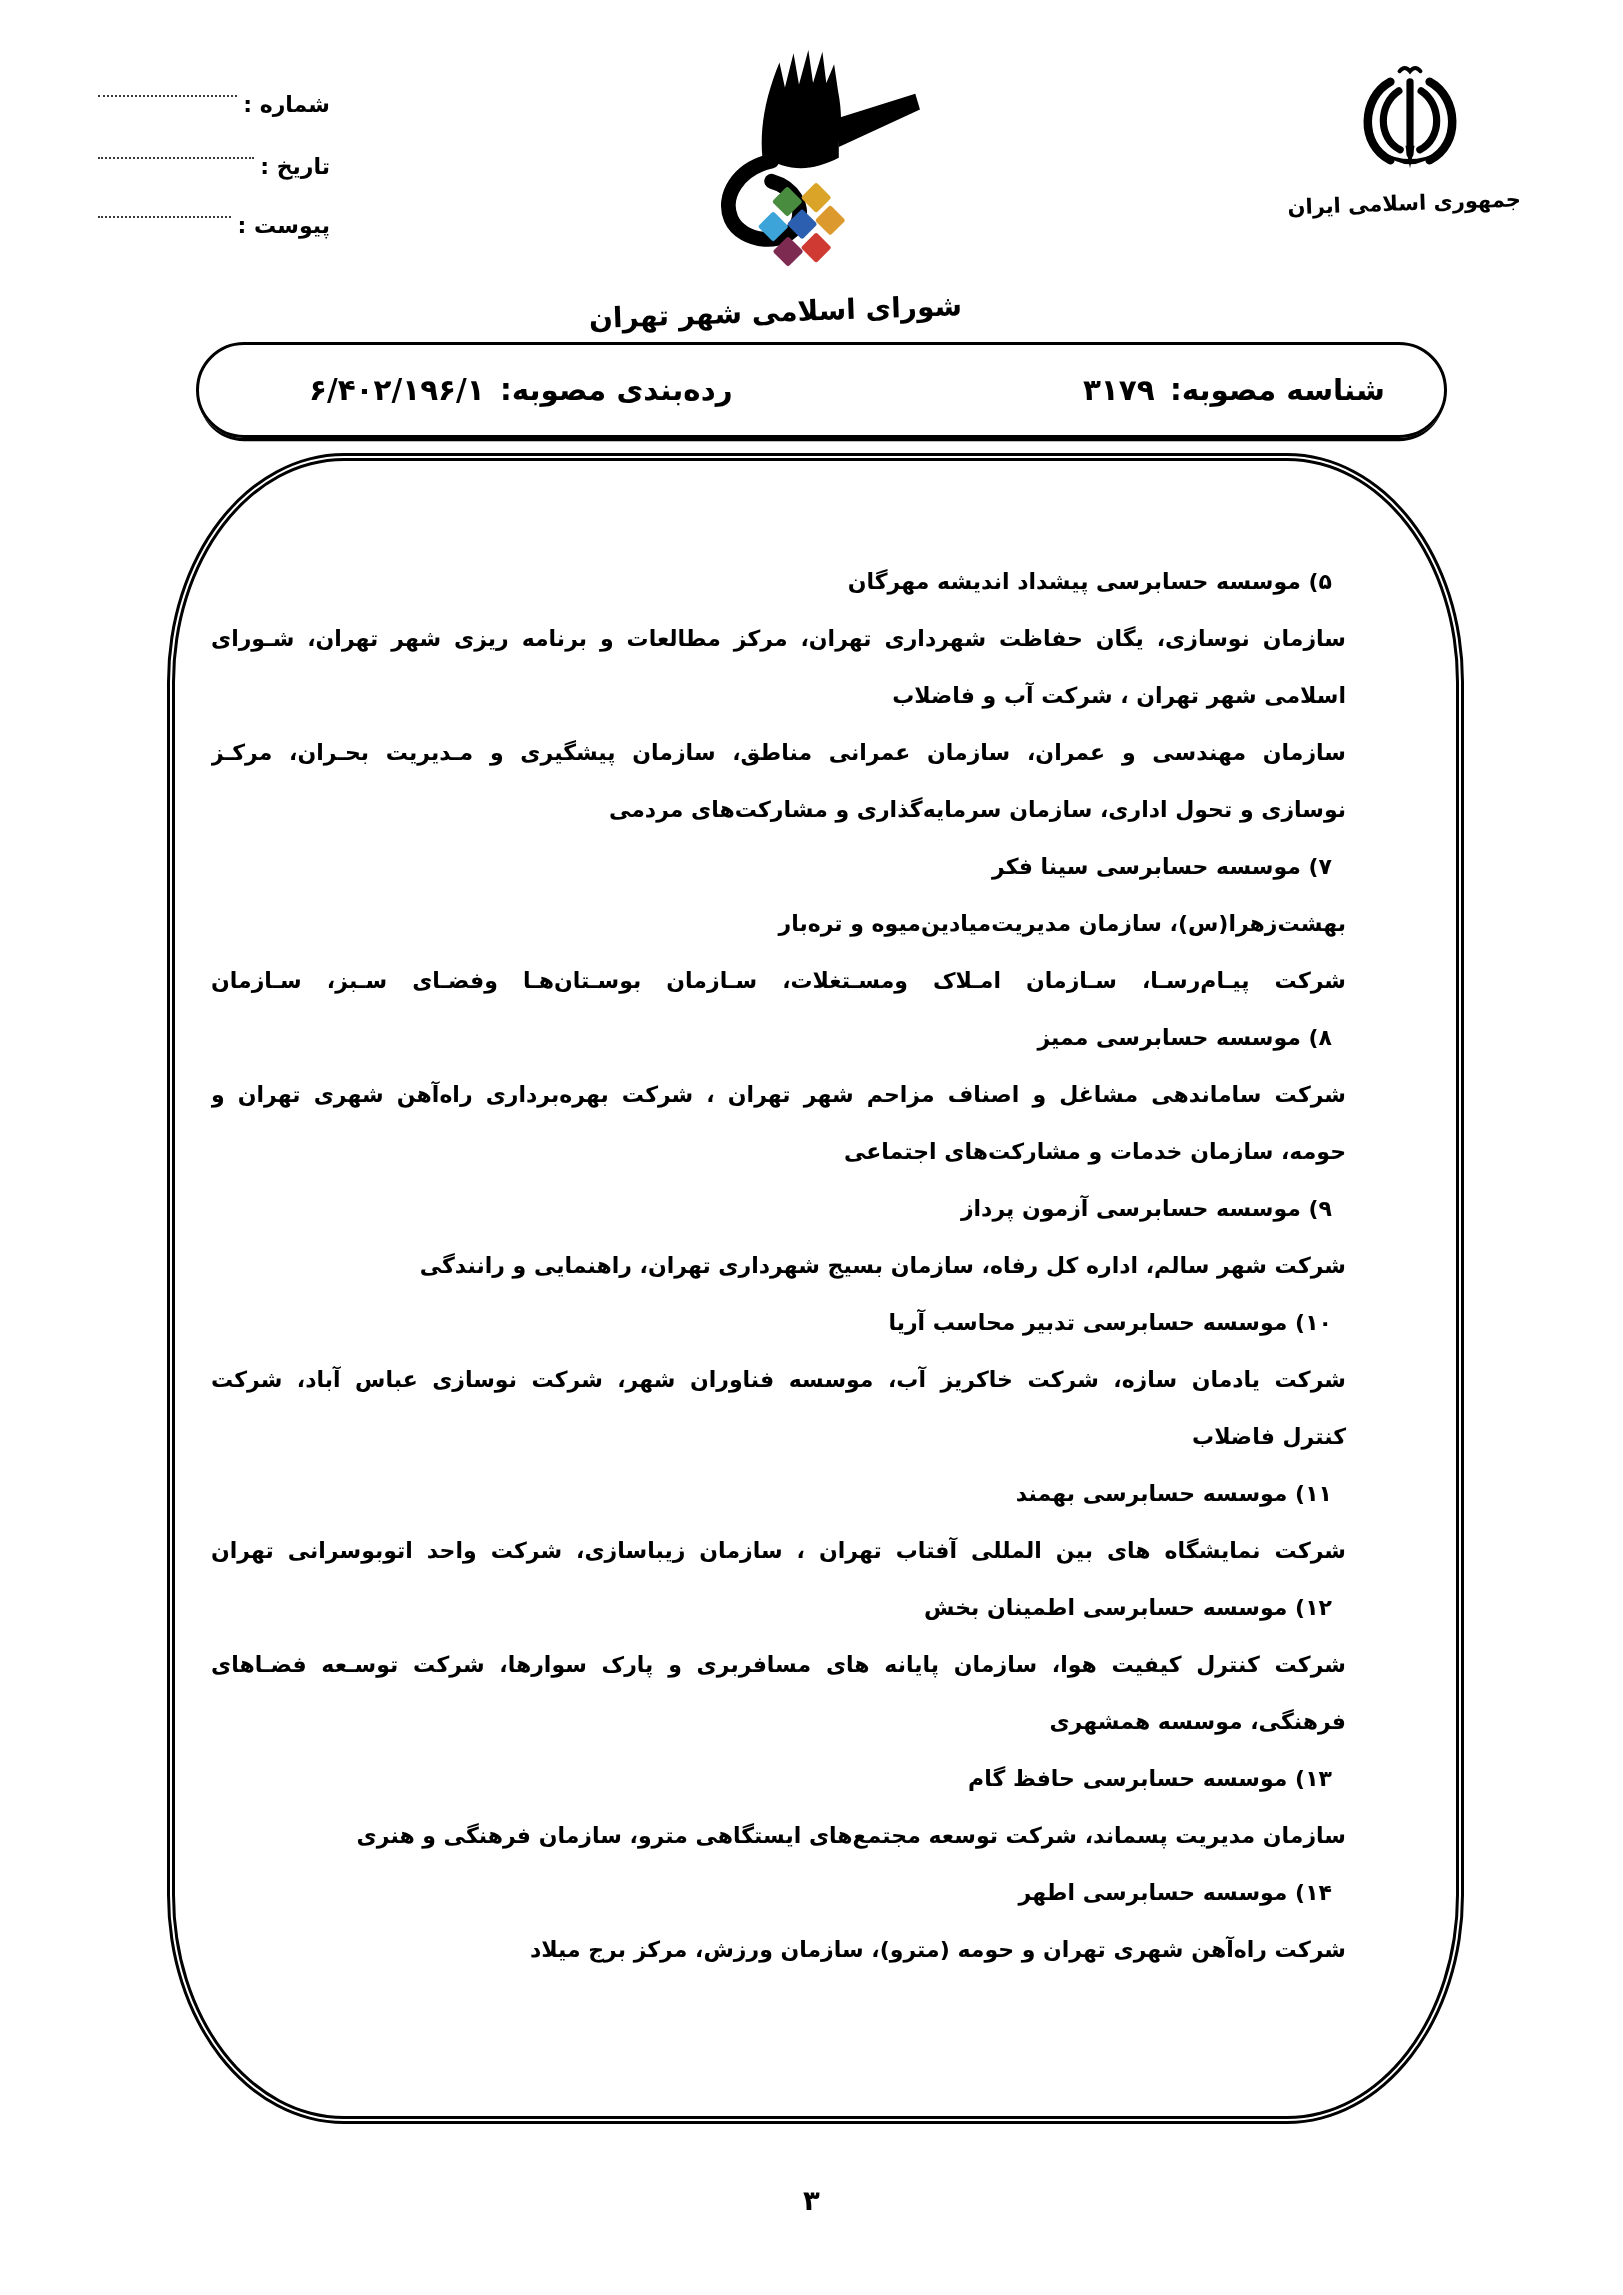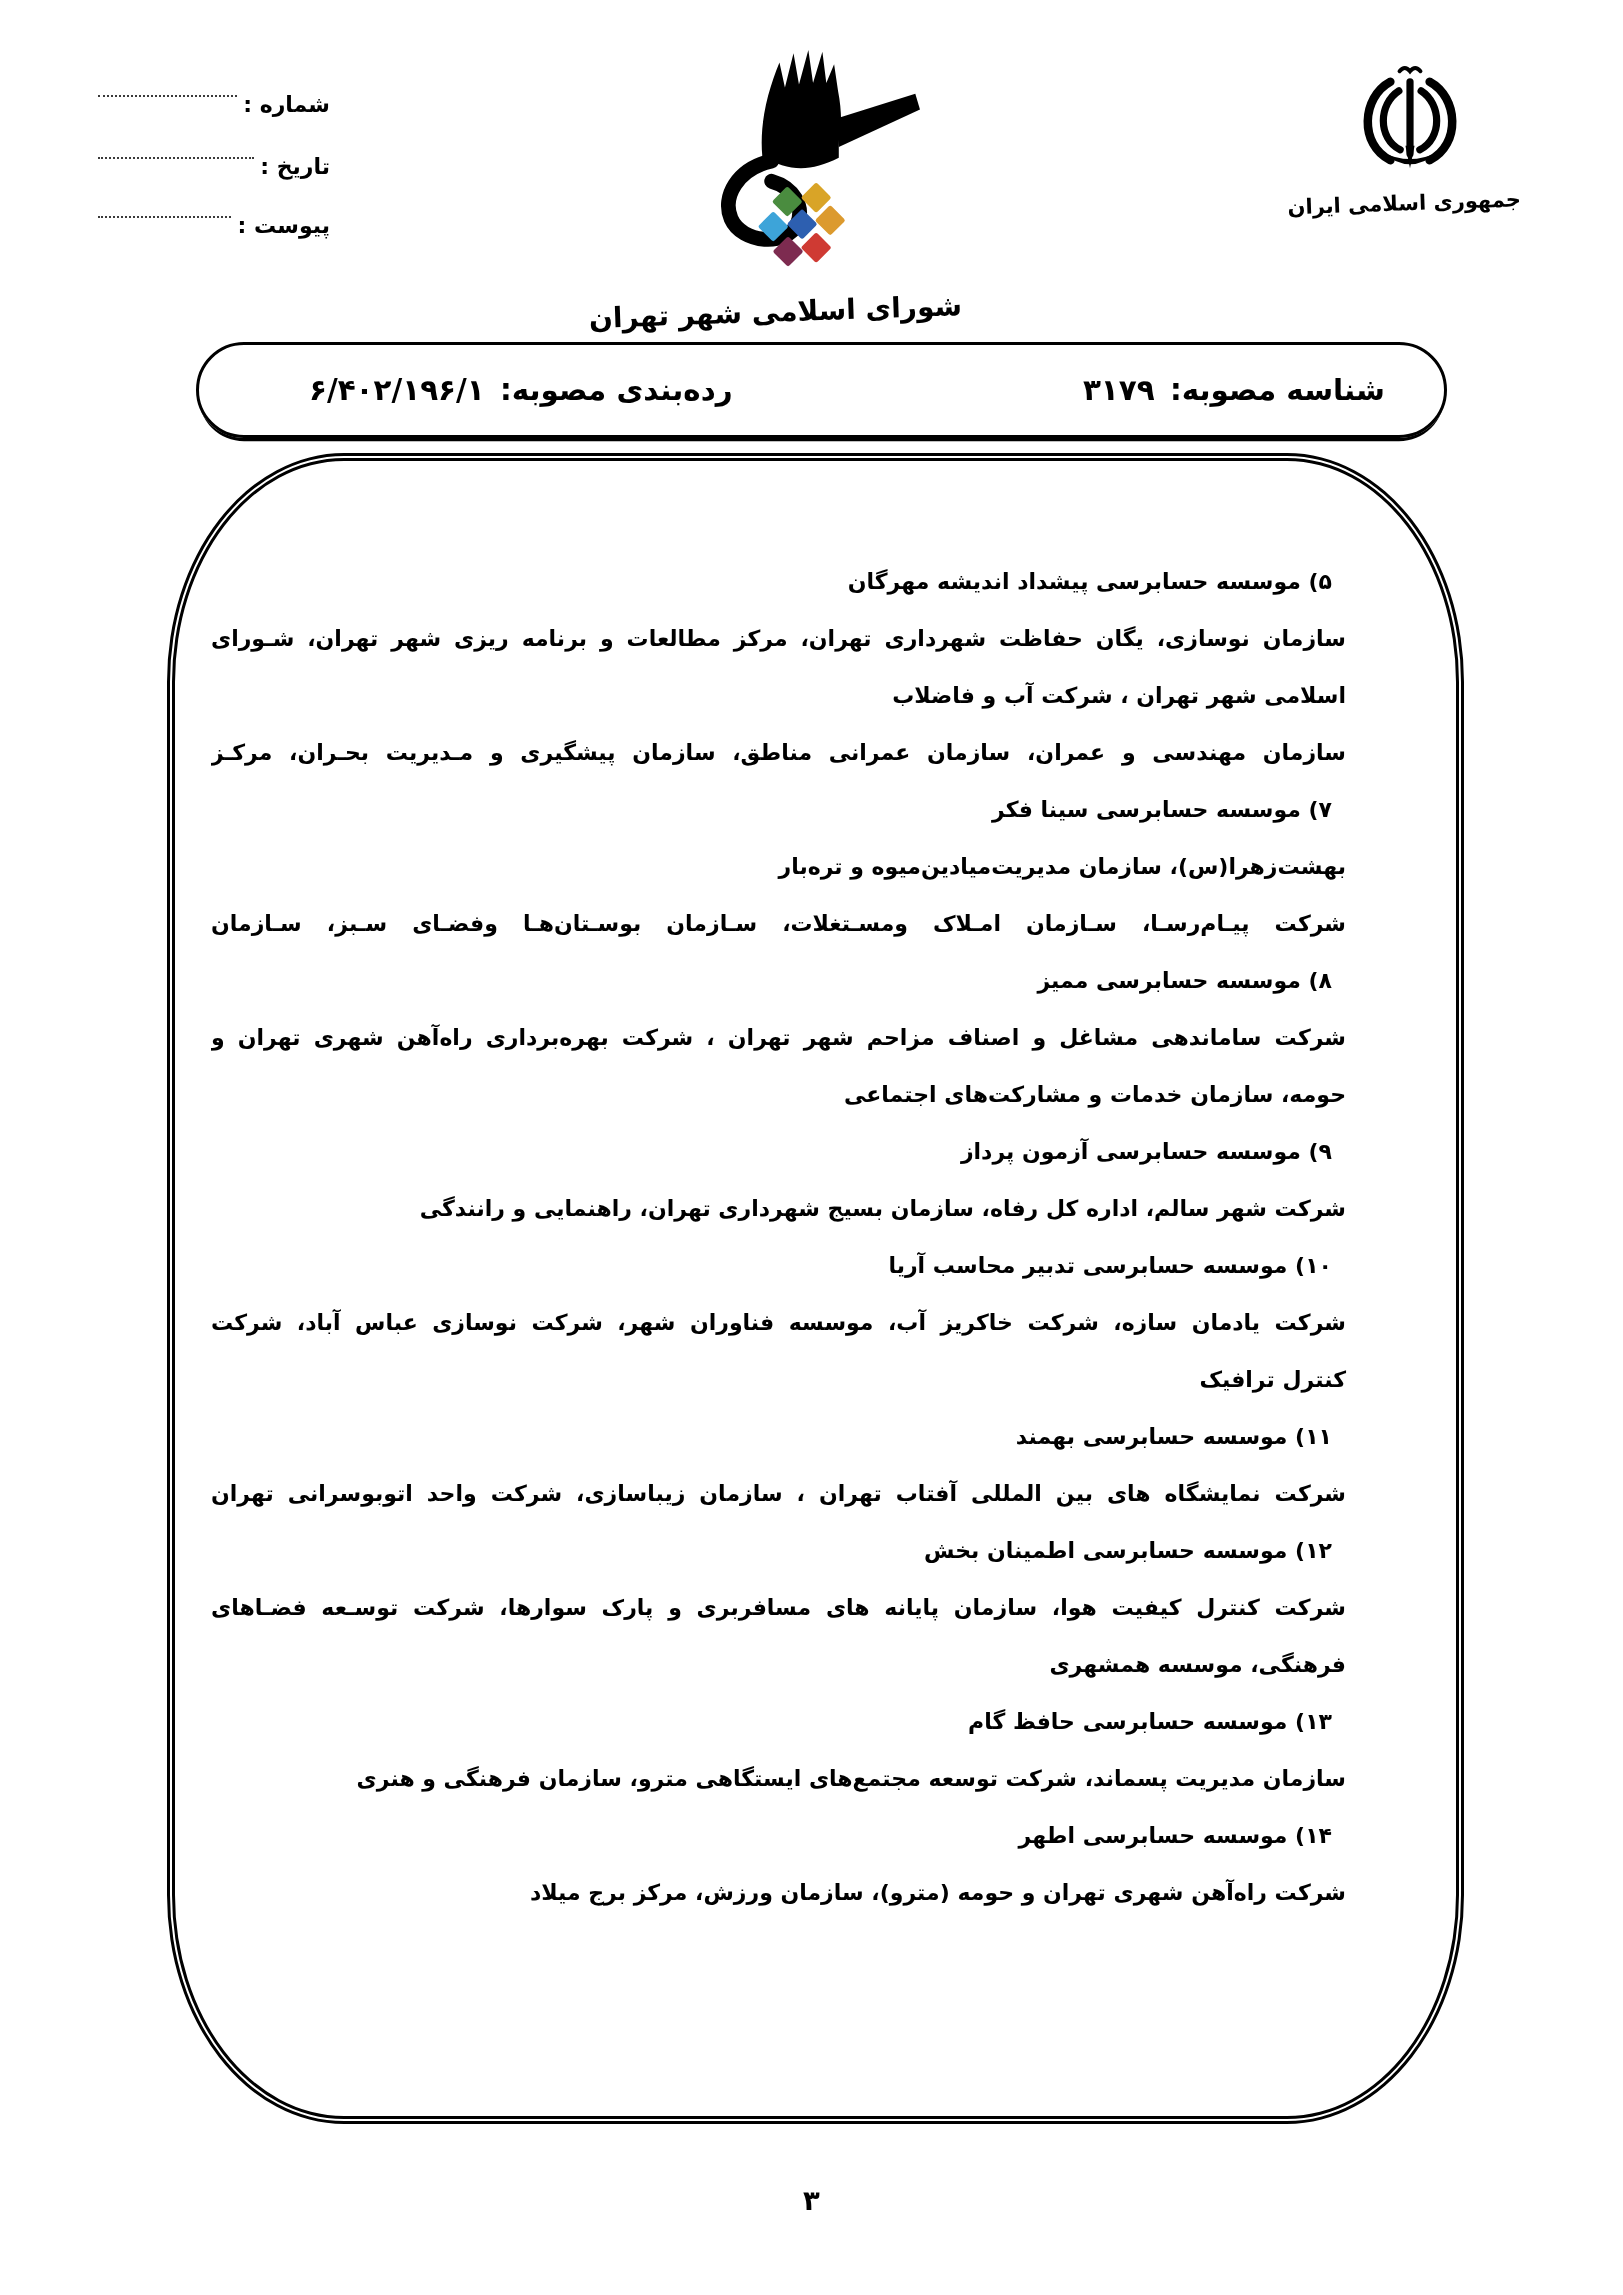--- a/index.html
+++ b/index.html
@@ -117,31 +117,32 @@
   </div>
 </div>
 
 <div class="contentbox"></div>
 
 <div class="bodylines">
     <div class="bline item">۵) موسسه حسابرسی پیشداد اندیشه مهرگان</div>
     <div class="bline pj">سازمان نوسازی، یگان حفاظت شهرداری تهران، مرکز مطالعات و برنامه ریزی شهر تهران، شـورای</div>
     <div class="bline p">اسلامی شهر تهران ، شرکت آب و فاضلاب</div>
     <div class="bline pj">سازمان مهندسی و عمران، سازمان عمرانی مناطق، سازمان پیشگیری و مـدیریت بحـران، مرکـز</div>
+    <div class="bline p">نوسازی و تحول اداری، سازمان سرمایه‌گذاری و مشارکت‌های مردمی</div>
     <div class="bline item">۷) موسسه حسابرسی سینا فکر</div>
     <div class="bline p">بهشت‌زهرا(س)، سازمان مدیریت‌میادین‌میوه و تره‌بار</div>
     <div class="bline pj">شرکت پیـام‌رسـا، سـازمان امـلاک ومسـتغلات، سـازمان بوسـتان‌هـا وفضـای سـبز، سـازمان</div>
     <div class="bline item">۸) موسسه حسابرسی ممیز</div>
     <div class="bline pj">شرکت ساماندهی مشاغل و اصناف مزاحم شهر تهران ، شرکت بهره‌برداری راه‌آهن شهری تهران و</div>
     <div class="bline p">حومه، سازمان خدمات و مشارکت‌های اجتماعی</div>
     <div class="bline item">۹) موسسه حسابرسی آزمون پرداز</div>
     <div class="bline p">شرکت شهر سالم، اداره کل رفاه، سازمان بسیج شهرداری تهران، راهنمایی و رانندگی</div>
     <div class="bline item">۱۰) موسسه حسابرسی تدبیر محاسب آریا</div>
     <div class="bline pj">شرکت یادمان سازه، شرکت خاکریز آب، موسسه فناوران شهر، شرکت نوسازی عباس آباد، شرکت</div>
-    <div class="bline p">کنترل ترافیک</div>
+    <div class="bline p">کنترل فاضلاب</div>
     <div class="bline item">۱۱) موسسه حسابرسی بهمند</div>
     <div class="bline pj">شرکت نمایشگاه های بین المللی آفتاب تهران ، سازمان زیباسازی، شرکت واحد اتوبوسرانی تهران</div>
     <div class="bline item">۱۲) موسسه حسابرسی اطمینان بخش</div>
     <div class="bline pj">شرکت کنترل کیفیت هوا، سازمان پایانه های مسافربری و پارک سوارها، شرکت توسـعه فضـاهای</div>
     <div class="bline p">فرهنگی، موسسه همشهری</div>
     <div class="bline item">۱۳) موسسه حسابرسی حافظ گام</div>
     <div class="bline p">سازمان مدیریت پسماند، شرکت توسعه مجتمع‌های ایستگاهی مترو، سازمان فرهنگی و هنری</div>
     <div class="bline item">۱۴) موسسه حسابرسی اطهر</div>
     <div class="bline p">شرکت راه‌آهن شهری تهران و حومه (مترو)، سازمان ورزش، مرکز برج میلاد</div>
   </div>

